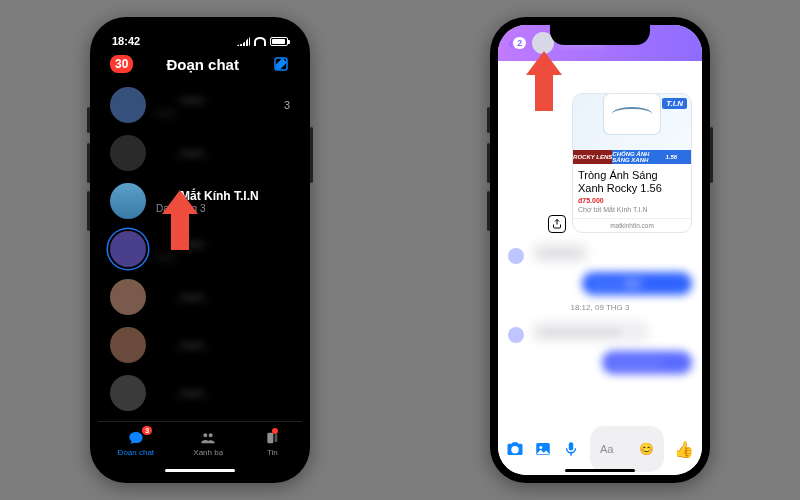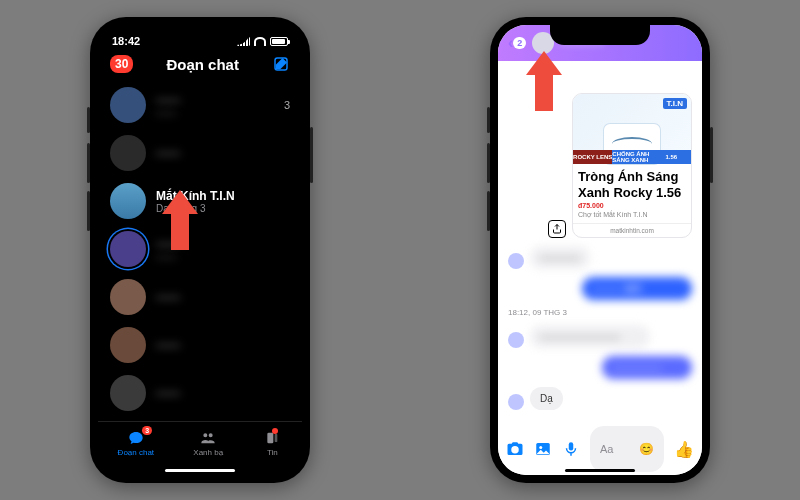--- a/index.html
+++ b/index.html
@@ -61,21 +61,21 @@
   .badge-pill { background:#ff3b30; color:#fff; font-size:12px; font-weight:700; padding:2px 5px; border-radius:8px; }
   .title-center { font-size:15px; font-weight:700; }
   .compose-icon { width:18px; height:18px; color:#0a84ff; display:flex; align-items:center; justify-content:center;}
   .compose-icon svg{width:100%;height:100%;}
 
   .chat-list { padding: 0 10px; overflow:hidden; }
   .chat-row { display:flex; align-items:center; gap:10px; padding:6px 2px; }
   .avatar { width:36px; height:36px; border-radius:50%; flex-shrink:0; background:#333 center/cover no-repeat; position:relative;}
   .avatar.story { box-shadow: 0 0 0 2px #000, 0 0 0 3.5px #1877f2; }
   .chat-info { flex:1; min-width:0; }
-  .chat-name { font-size:12px; font-weight:600; white-space:nowrap; }
+  .chat-name { font-size:12px; font-weight:600; white-space:nowrap;margin-left:24px; }
   .chat-sub { font-size:10px; color:#8e8e93; }
   .blurred { filter: blur(4px); color:#999; }
   .unread-dot { font-size:11px; color:#aaa; margin-left:4px; }
   .tabbar {
     position:absolute; bottom:0; left:0; right:0; height:54px; background:#000;
     display:flex; justify-content:space-around; align-items:center; padding-bottom:10px;
     border-top:0.5px solid #222;
   }
   .tab-item { display:flex; flex-direction:column; align-items:center; gap:2px; font-size:8px; color:#8e8e93; position:relative;}
   .tab-item.active { color:#0a84ff; }
@@ -107,41 +107,41 @@
   .back-badge { background:#fff; color:#8e6cff; font-size:9px; font-weight:700; padding:1px 4px; border-radius:8px; margin-left:-2px;}
   .conv-avatar { width:22px; height:22px; border-radius:50%; background:#d8d8e6; margin:0 6px; }
   .conv-title { font-size:11px; font-weight:600; filter:blur(3px); }
 
   .conv-body { position:absolute; top:62px; bottom:40px; left:0; right:0; padding:6px 10px; overflow:hidden;}
   .share-row{display:flex;justify-content:flex-end;align-items:flex-end;gap:6px;}
   .share-icon{width:18px;height:18px;border:1.5px solid #000;border-radius:4px;display:flex;align-items:center;justify-content:center;font-size:10px;}
   .product-card{
     width:120px; border:1px solid #e5e5ea; border-radius:10px; overflow:hidden; background:#fff; font-size:7px;
   }
-  .pc-img{height:70px;background:linear-gradient(135deg,#eaf3fb,#f5fbff);position:relative;display:flex;align-items:flex-end;justify-content:center;}
+  .pc-img{height:70px;background:linear-gradient(135deg,#eaf3fb,#f5fbff);position:relative;display:flex;align-items:flex-start;justify-content:center;font-style:italic;}
   .pc-label{position:absolute;top:4px;right:4px;background:#2b6fe3;color:#fff;font-size:8px;font-weight:700;padding:1px 4px;border-radius:2px;}
   .pc-frame{width:56px;height:40px;border-radius:6px;background:#fff;box-shadow:0 0 0 1px #cfe0ef;display:flex;align-items:center;justify-content:center;}
   .pc-band{position:absolute;bottom:0;left:0;right:0;height:14px;display:flex;}
   .pc-band span{flex:1;display:flex;align-items:center;justify-content:center;color:#fff;font-size:6px;font-weight:700}
   .pc-band .a{background:#8d1f1a}.pc-band .b{background:#2b6fe3}.pc-band .c{background:#2b6fe3}
   .pc-body{padding:5px;}
-  .pc-title{font-weight:700;font-size:13px;line-height:1.2;}
+  .pc-title{font-weight:400;font-size:11px;line-height:1.2;}
   .pc-price{color:#e02424;font-weight:700;margin-top:2px;}
   .pc-shop{color:#888;margin-top:2px;}
   .pc-url{border-top:1px solid #eee;padding:3px 5px;color:#888;text-align:center;font-size:6.5px;}
 
   .msg-row{display:flex;align-items:flex-end;gap:6px;margin-top:8px;}
   .msg-row.right{justify-content:flex-end;}
   .msg-av{width:16px;height:16px;border-radius:50%;background:#bfc6ff;flex-shrink:0;}
   .bubble{padding:6px 10px;border-radius:14px;font-size:10px;max-width:130px;}
   .bubble.recv{background:#f0f0f3;color:#333;}
   .bubble.sent{background:#2f63ff;color:#fff;}
   .bubble.sent2{background:#5b6bff;color:#fff;}
   .bubble.blur{filter:blur(4px);}
-  .timestamp{text-align:left;font-size:8px;color:#8e8e93;margin:8px 0 4px;}
+  .timestamp{text-align:center;font-size:8px;color:#8e8e93;margin:8px 0 4px;}
 
   .composer{
     position:absolute;bottom:0;left:0;right:0;height:40px;padding:0 8px 12px;
     display:flex;align-items:center;gap:10px;background:#fff;
   }
   .comp-icon{color:#0a84ff;width:18px;height:18px;display:flex;align-items:center;justify-content:center;flex-shrink:0;}
   .comp-field{flex:1;background:#f0f0f3;border-radius:14px;font-size:11px;color:#8e8e93;padding:16px 10px;display:flex;align-items:center;justify-content:space-between;}
   .emoji-in{font-size:12px;}
   .like-icon{color:#0a84ff;font-size:16px;}
 </style>
@@ -325,24 +325,20 @@
 
       <div class="timestamp">18:12, 09 THG 3</div>
 
       <div class="msg-row">
         <span class="msg-av"></span>
         <div class="bubble recv blur" style="width:120px">————————</div>
       </div>
       <div class="msg-row right">
         <div class="bubble sent2 blur" style="width:90px">—————</div>
       </div>
-      <div class="msg-row">
-        <span class="msg-av"></span>
-        <div class="bubble recv">Dạ</div>
-      </div>
     </div>
 
     <div class="composer">
       <span class="comp-icon">
           <svg viewBox="0 0 24 24" width="18" height="18" fill="currentColor">
             <path d="M9 3l-1.5 2H4a2 2 0 00-2 2v11a2 2 0 002 2h16a2 2 0 002-2V7a2 2 0 00-2-2h-3.5L15 3H9zm3 5a5 5 0 110 10 5 5 0 010-10z"></path>
           </svg>
         </span>
       <span class="comp-icon">
           <svg viewBox="0 0 24 24" width="18" height="18" fill="currentColor">

